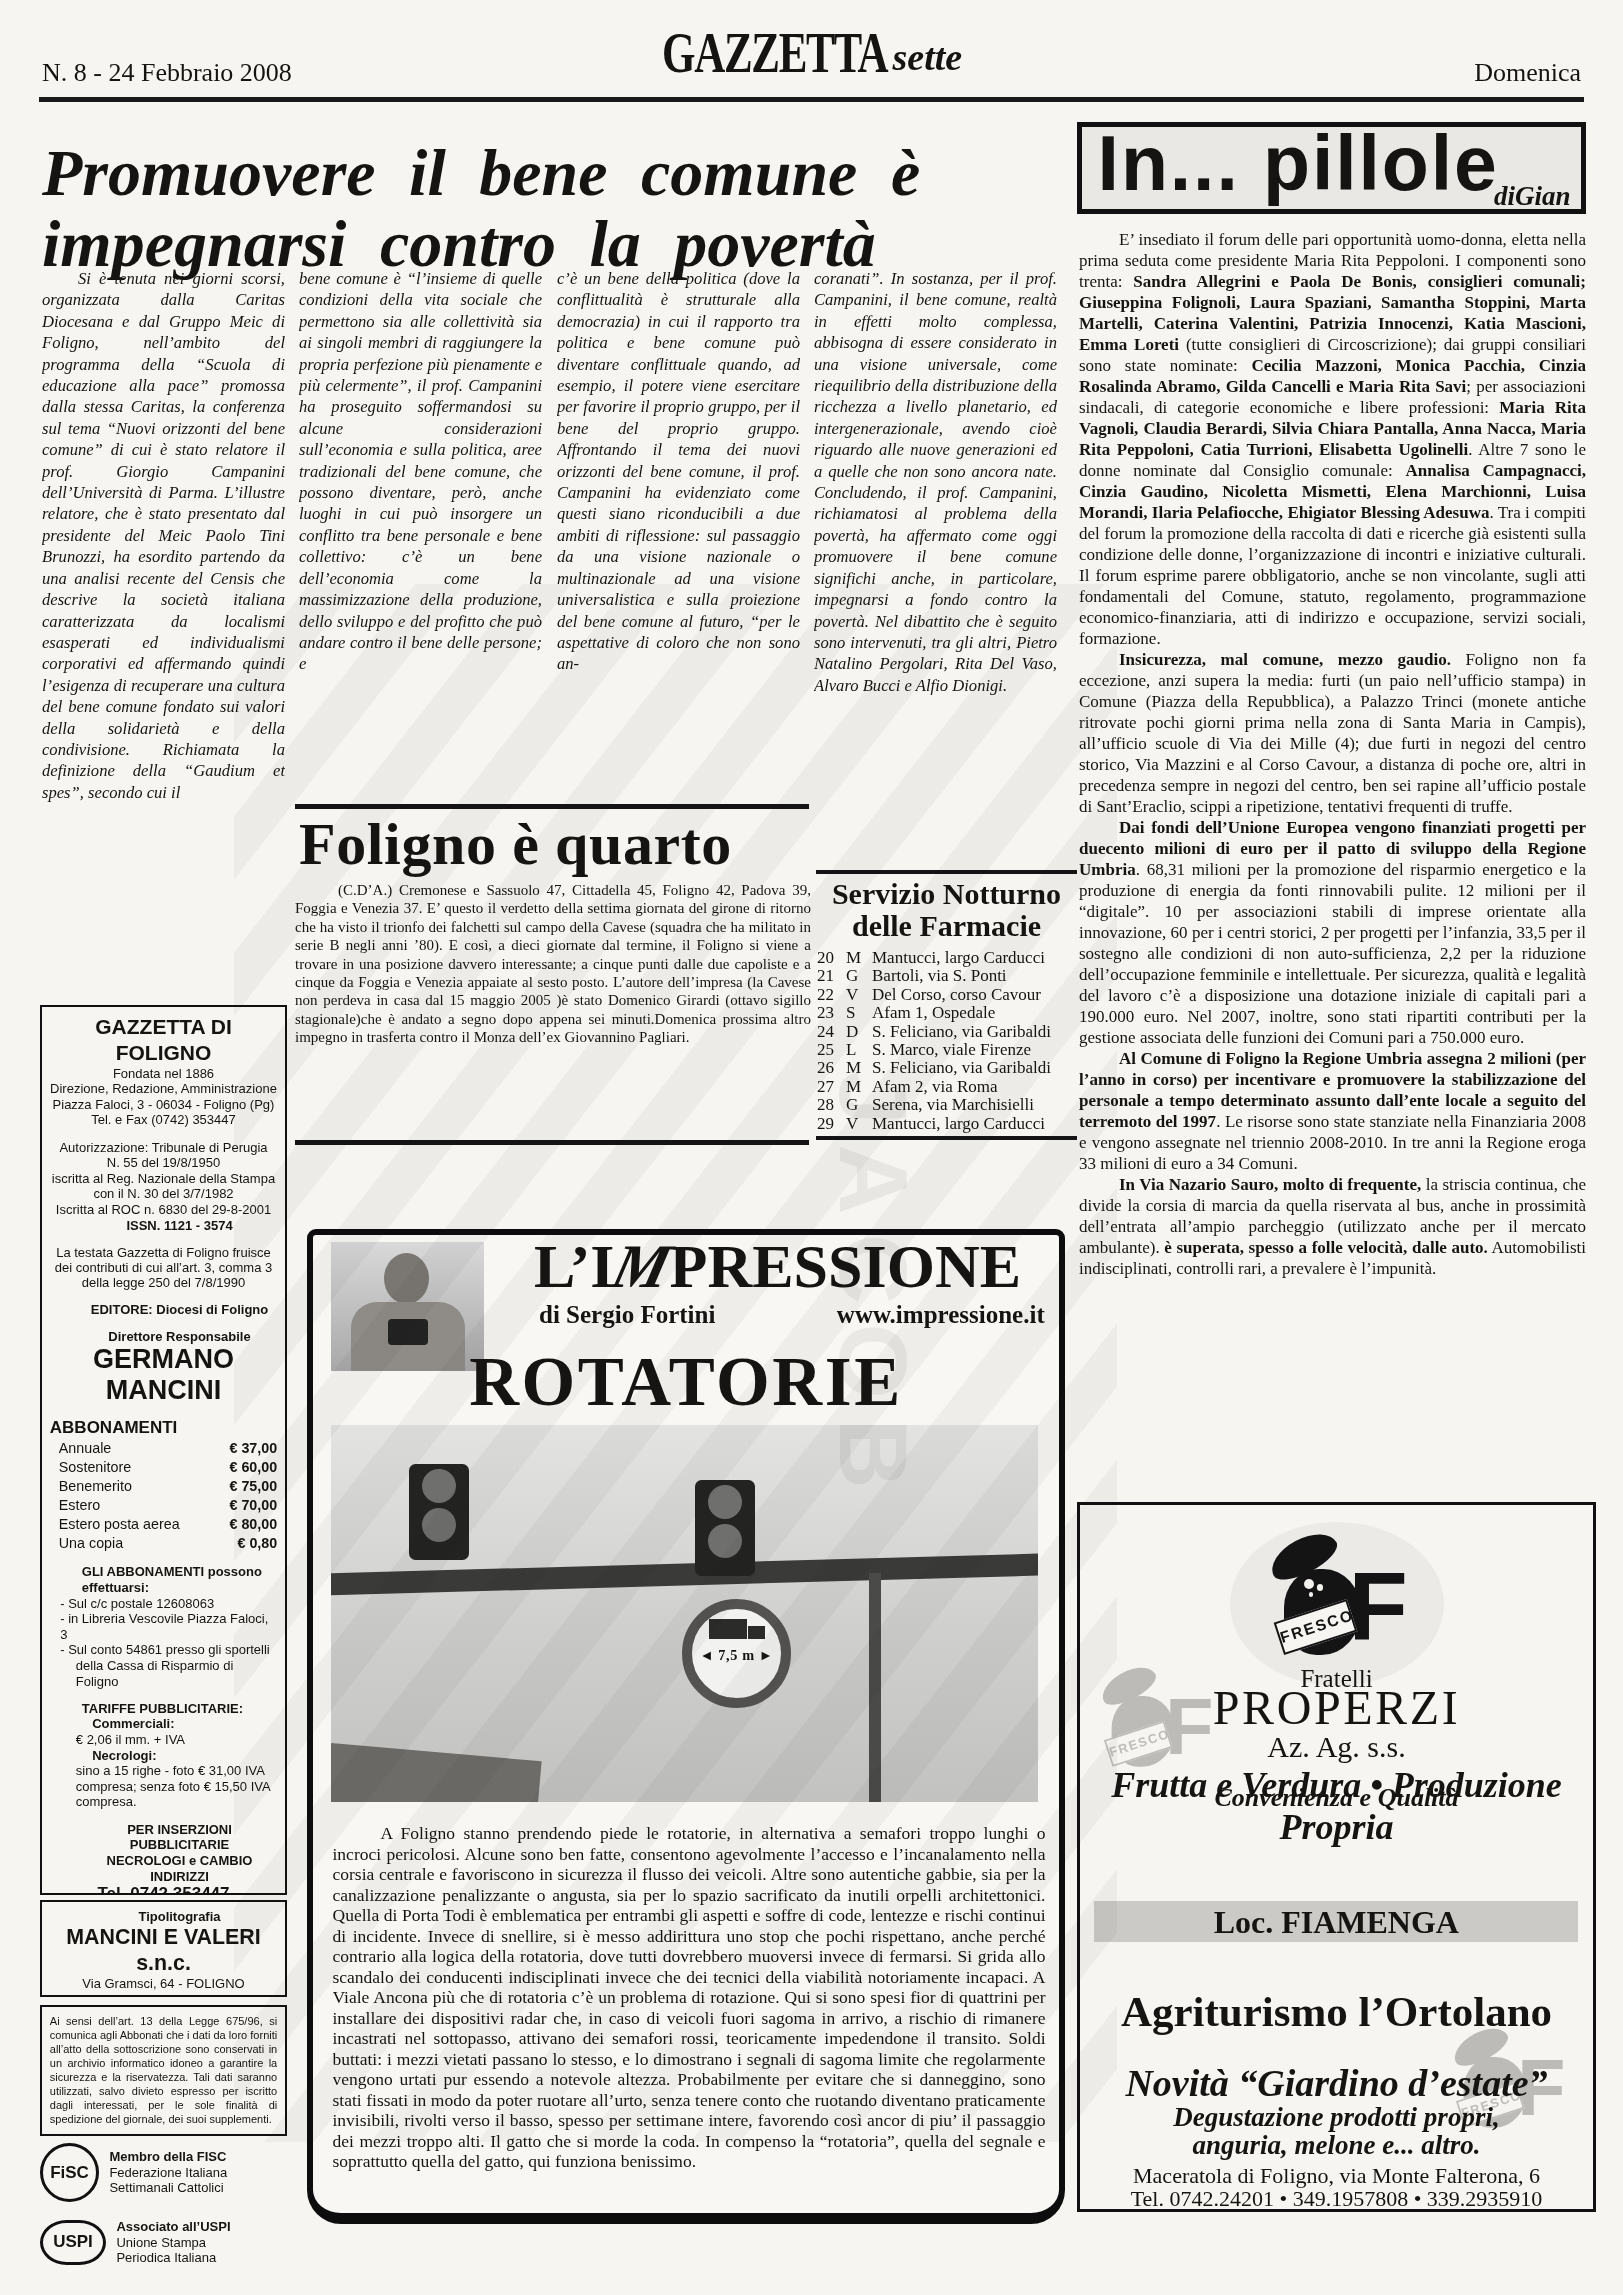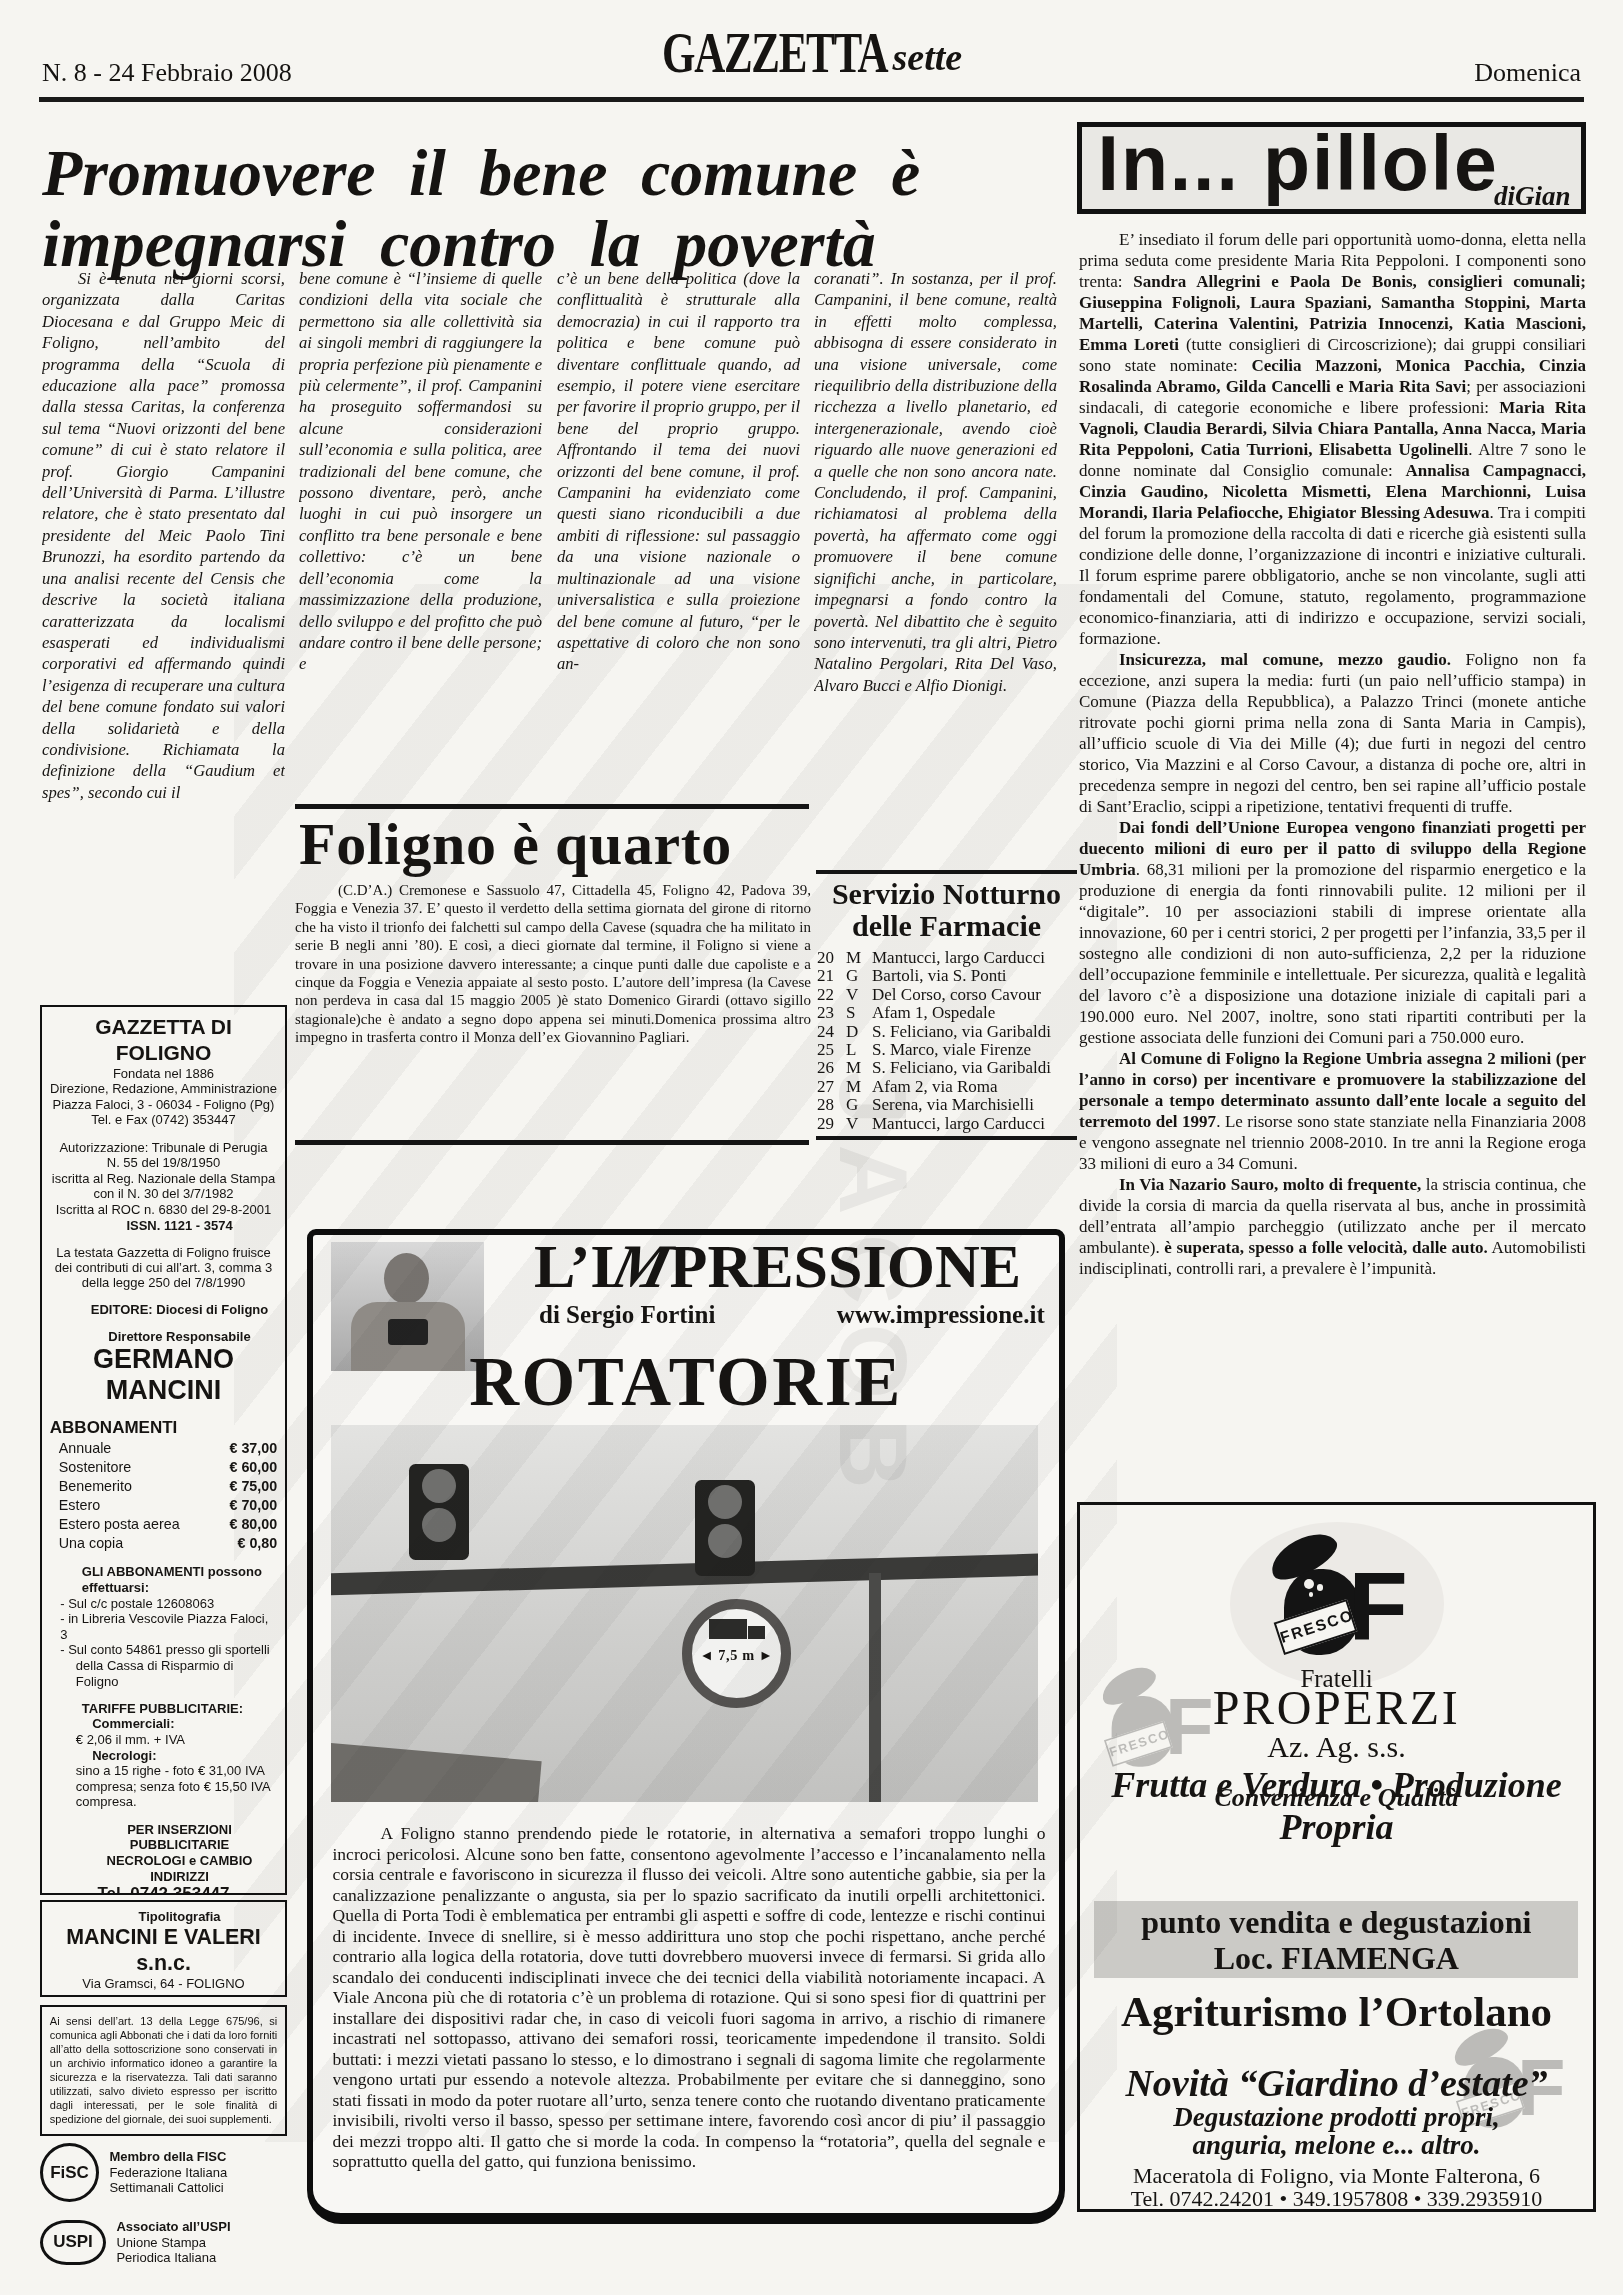--- a/index.html
+++ b/index.html
@@ -394,21 +394,20 @@
         <div class="apple"></div>
       <div class="fbar">F</div>
       <div class="tag">FRESCO</div>
     </div>
     <div class="adc ad-fratelli">Fratelli</div>
     <div class="adc ad-brand">PROPERZI</div>
     <div class="adc ad-azag">Az. Ag. s.s.</div>
     <div class="adc ad-l1">Frutta e Verdura • Produzione Propria</div>
     <div class="adc ad-l2">Convenienza e Qualità</div>
     <div class="adc ad-band">
-      <div>punto vendita e degustazioni</div>
       <div>Loc. FIAMENGA</div>
     </div>
     <div class="adc ad-orto">Agriturismo l’Ortolano</div>
     <div class="adc ad-news">Novità “Giardino d’estate”</div>
     <div class="adc ad-s1">Degustazione prodotti propri,</div>
     <div class="adc ad-s2">anguria, melone e... altro.</div>
     <div class="adc ad-addr">Maceratola di Foligno, via Monte Falterona, 6</div>
     <div class="adc ad-tel">Tel. 0742.24201 • 349.1957808 • 339.2935910</div>
   </div>
 

